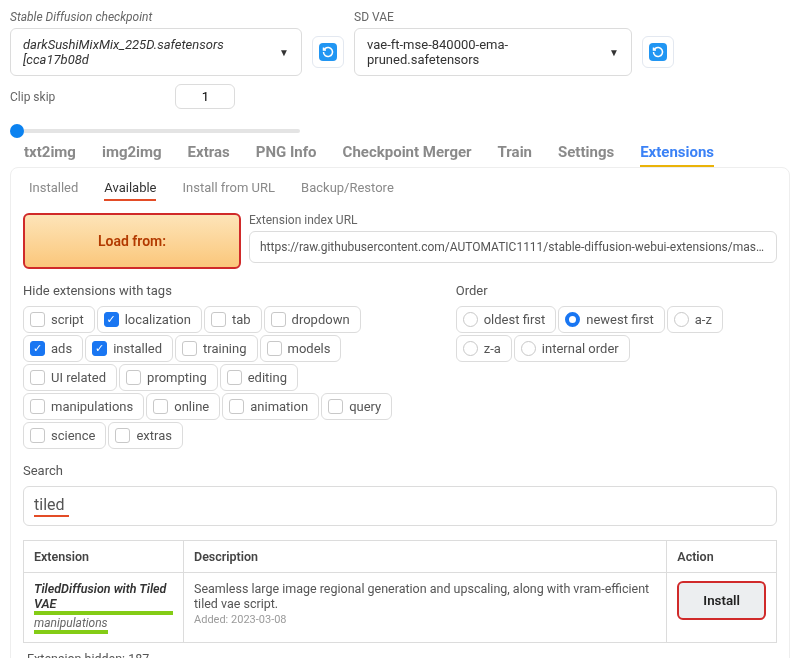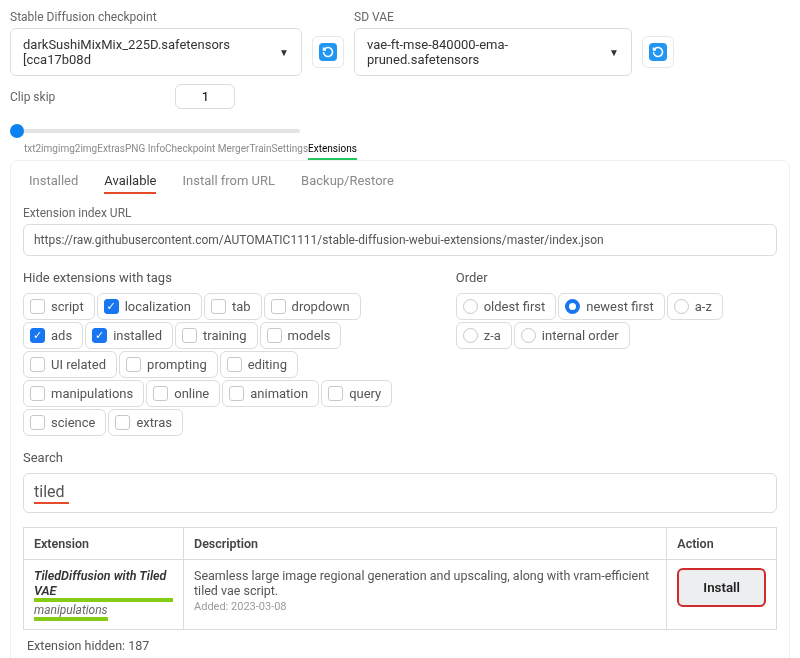--- a/index.html
+++ b/index.html
@@ -28,23 +28,23 @@
     width: 60px; text-align: center; border: 1px solid #dcdcdc; border-radius: 6px;
     padding: 4px 6px; font-size: 13px;
   }
   .slider {
     width: 290px; height: 4px; background: #e4e4e4; border-radius: 2px; position: relative;
   }
   .slider-thumb {
     width: 14px; height: 14px; border-radius: 50%; background: #0b82f0;
     position: absolute; left: 0; top: -5px;
   }
-  .main-tabs { display: flex; padding: 10px 14px 0 14px; font-size: 10px; color: #8a8a8a;}
+  .main-tabs { display: flex; gap: 26px; padding: 10px 14px 0 14px; font-size: 15px; color: #8a8a8a; font-weight: bold;}
   .main-tab { padding-bottom: 4px; cursor: pointer; }
-  .main-tab.active { color: #000000; border-bottom: 2px solid #22c55e; }
+  .main-tab.active { color: #3b82f6; border-bottom: 2px solid #eab308; }
   .panel {
     border: 1px solid #eee; border-radius: 8px; padding: 12px 12px 16px 12px;
   }
   .sub-tabs { display: flex; gap: 26px; font-size: 13px; color: #8a8a8a; margin-bottom: 12px; padding-left: 6px;}
   .sub-tab { padding-bottom: 4px; cursor: pointer; }
   .sub-tab.active { color: #333; border-bottom: 2px solid #e34c26; }
   .load-row { display: flex; gap: 8px; margin-bottom: 14px; }
   .load-btn {
     width: 218px; height: 56px; border: 2px solid #d02a2a; border-radius: 6px;
     background: linear-gradient(#fde4b8, #fbc77b);
@@ -90,21 +90,21 @@
   .install-btn {
     border: 2px solid #d02a2a; background: #eceef0; border-radius: 6px;
     padding: 10px 24px; font-weight: 600; color: #222; cursor: pointer; width: 100%;
   }
   .hidden-count { font-size: 12.5px; color: #555; margin-top: 8px; padding-left: 4px;}
 </style>
 </head>
 <body>
 
 <div class="top-row">
-  <div class="top-col" style="width:334px;">
+  <div class="top-col" style="width:334px;font-style:italic;">
     <span class="label">Stable Diffusion checkpoint</span>
     <div class="select-row">
       <div class="select-box" style="flex:1;">
         <span>darkSushiMixMix_225D.safetensors [cca17b08d</span>
         <span class="chevron">▼</span>
       </div>
       <div class="refresh-btn">
         <span class="refresh-icon">
           <svg viewBox="0 0 24 24" fill="none" stroke="#fff" stroke-width="3">
               <path d="M3 12a9 9 0 1 0 3-6.7L3 8"></path>
@@ -155,20 +155,21 @@
 <div class="panel">
 
   <div class="sub-tabs" id="sub-tabs">
       <span class="sub-tab">Installed</span>
       <span class="sub-tab active">Available</span>
       <span class="sub-tab">Install from URL</span>
       <span class="sub-tab">Backup/Restore</span>
     </div>
 
   <div class="load-row">
+    <div class="load-btn">Load from:</div>
     <div class="index-col">
       <span class="label">Extension index URL</span>
       <input class="text-input" value="https://raw.githubusercontent.com/AUTOMATIC1111/stable-diffusion-webui-extensions/master/index.json" style="">
     </div>
   </div>
 
   <div class="filter-row">
     <div class="filter-col" style="flex:1.1;">
       <div class="section-title">Hide extensions with tags</div>
       <div class="chip-row" id="hide-tags">

